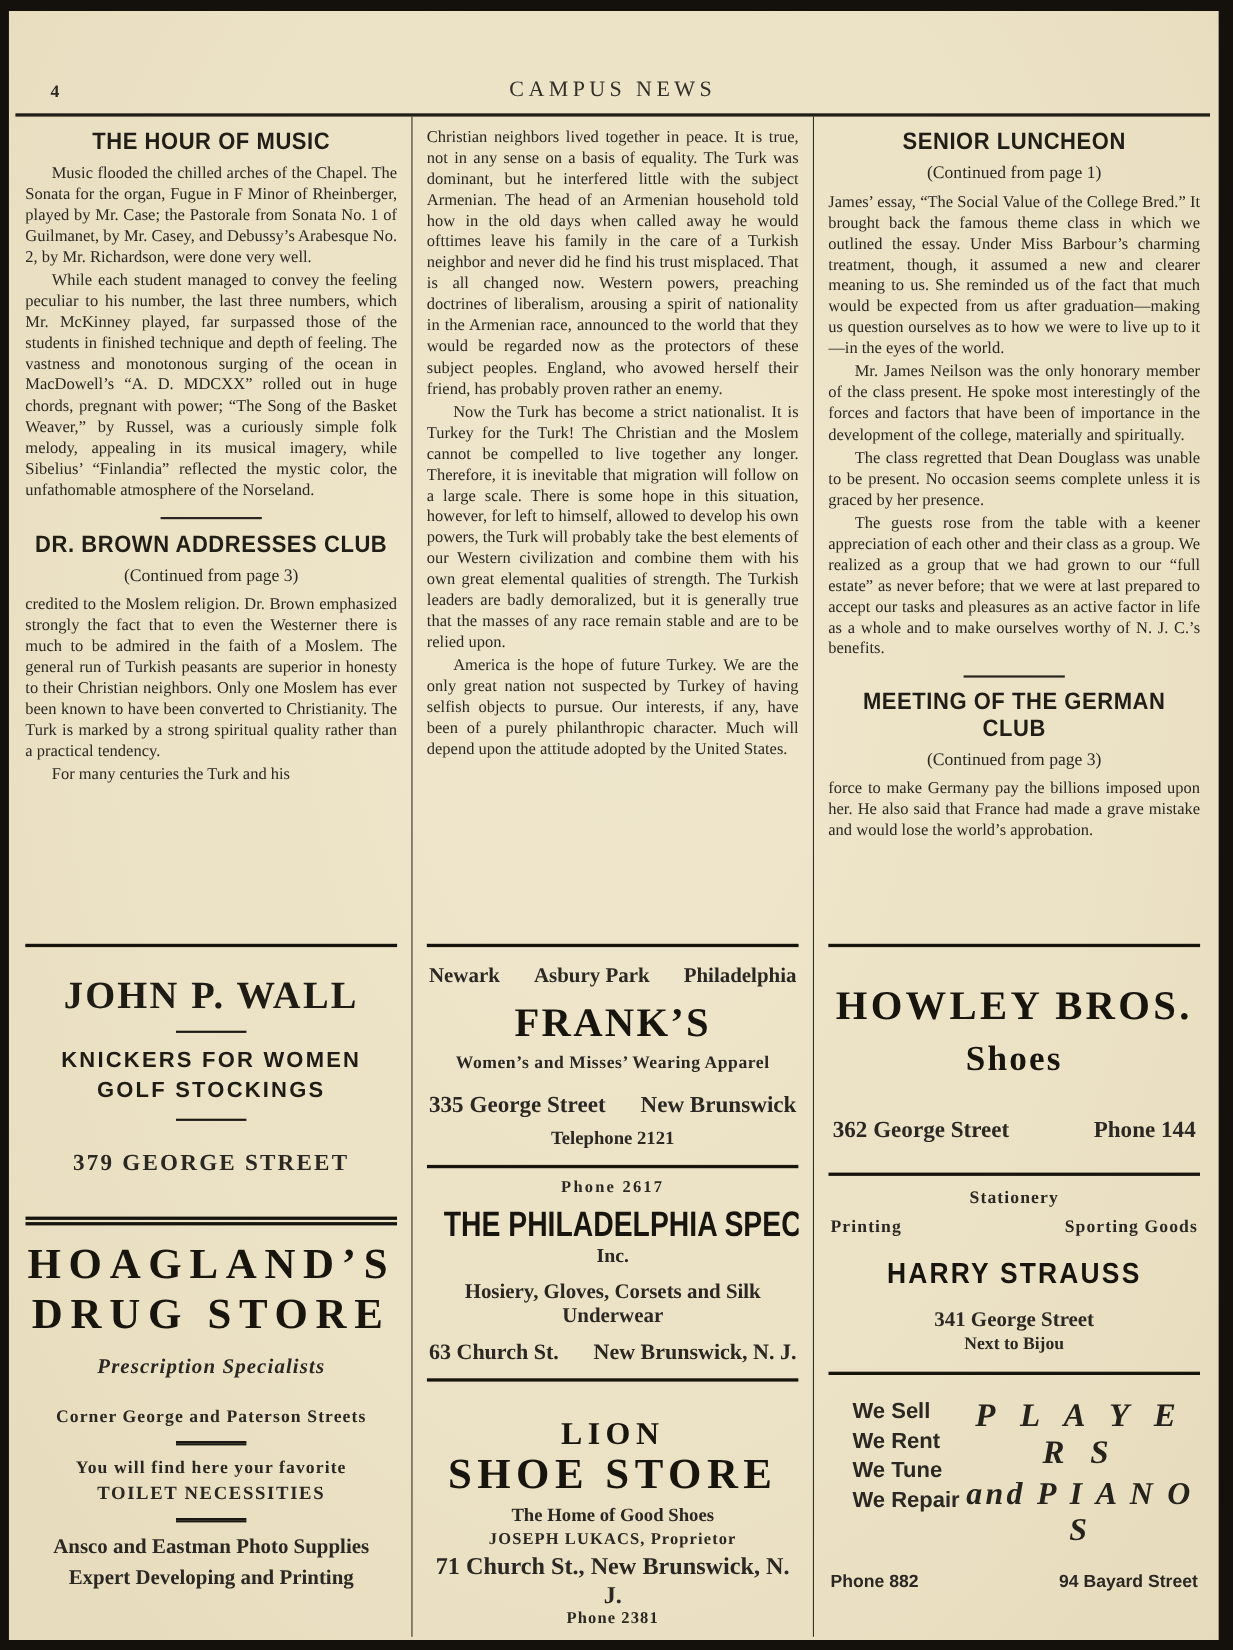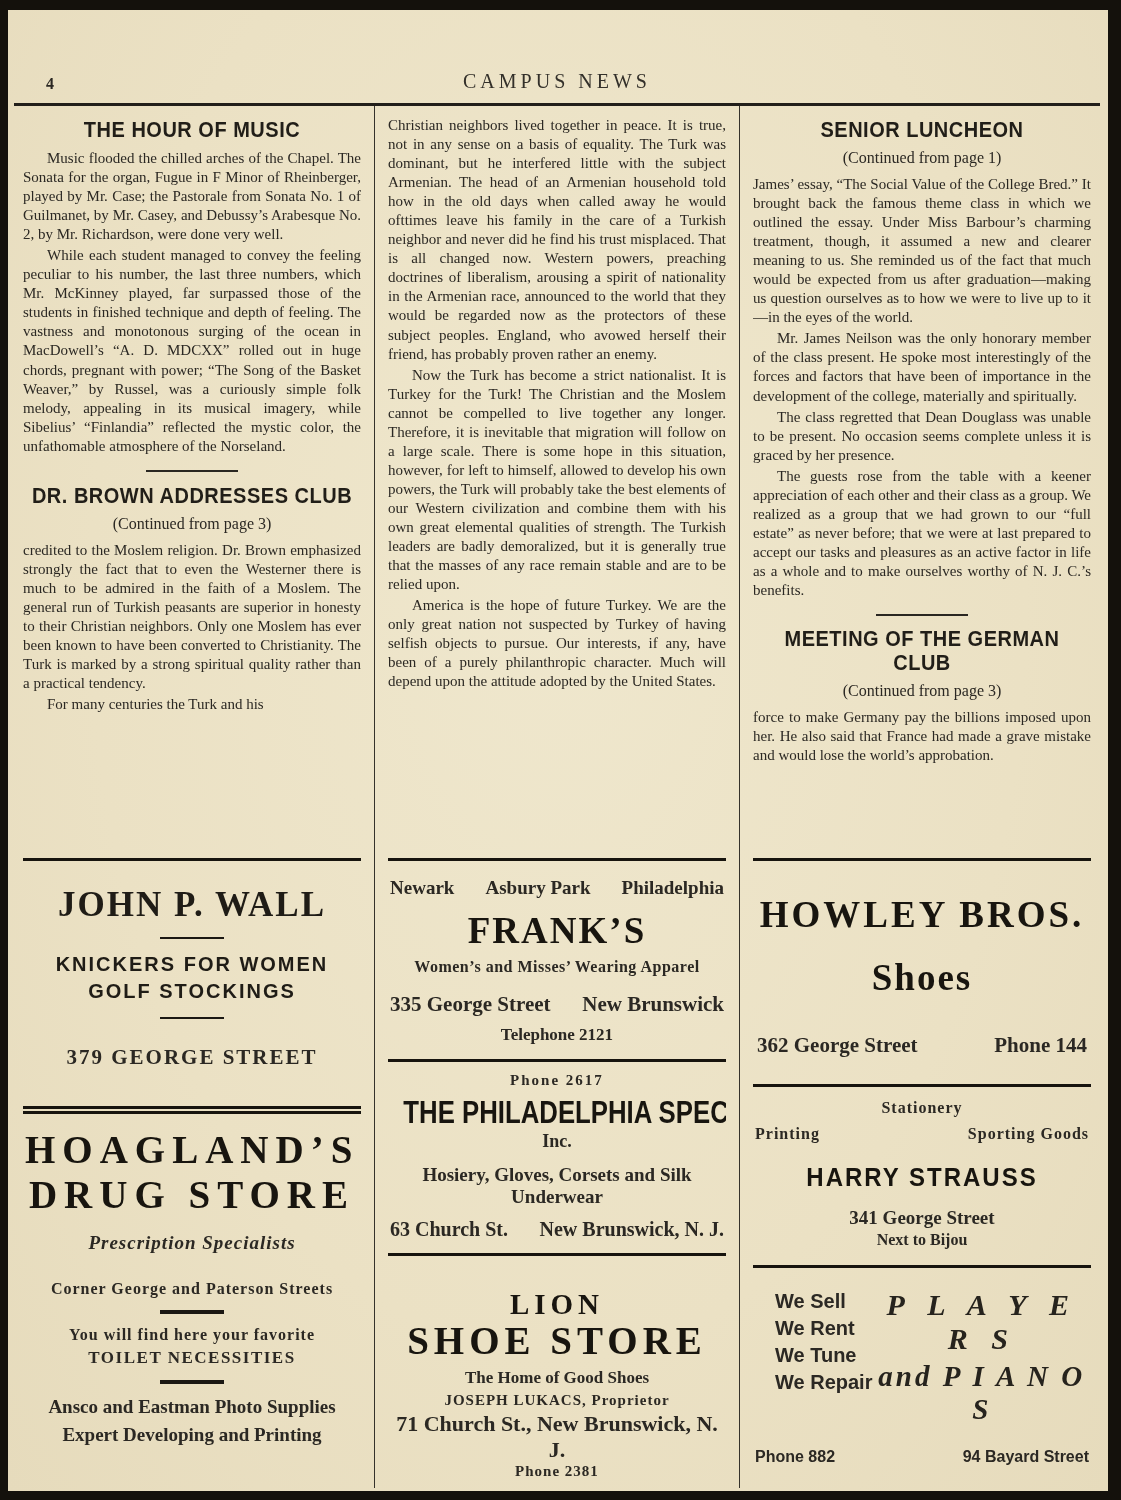--- a/index.html
+++ b/index.html
@@ -72,21 +72,21 @@
   .phila-addr { font-size:20px; font-weight:bold; margin-top:10px; }
   .ad-lion { text-align:center; padding:32px 2px 8px; }
   .lion-name1 { font-size:29px; font-weight:bold; letter-spacing:5px; color:#18150f; }
   .lion-name2 { font-size:39px; font-weight:bold; letter-spacing:5px; color:#18150f; line-height:1.05; }
   .lion-home { font-size:17px; font-weight:bold; margin-top:6px; }
   .lion-prop { font-size:15px; font-weight:bold; letter-spacing:1px; margin-top:4px; }
   .lion-addr { font-size:22px; font-weight:bold; margin-top:2px; }
   .lion-phone { font-size:15px; font-weight:bold; letter-spacing:1px; }
   .ad-howley { text-align:center; padding:32px 2px 8px; }
   .howley-name { font-size:37px; font-weight:bold; letter-spacing:3px; color:#18150f; }
-  .howley-sub { font-size:37px; font-weight:bold; letter-spacing:2px; margin-top:20px; color:#18150f; }
+  .howley-sub { font-size:32px; font-weight:bold; letter-spacing:2px; margin-top:8px; color:#18150f; }
   .howley-row { font-size:21px; font-weight:bold; margin-top:34px; padding:0 2px 18px; }
   .ad-strauss { padding:12px 2px 16px; }
   .strauss-top { text-align:center; font-size:16px; font-weight:bold; letter-spacing:1px; }
   .strauss-row { font-size:16px; font-weight:bold; letter-spacing:1px; margin-top:8px; }
   .strauss-name { text-align:center; font-family:"Liberation Sans", sans-serif; font-weight:bold;
     font-size:24px; letter-spacing:2px; margin-top:20px; transform:scaleY(1.1); color:#18150f; }
   .strauss-addr { text-align:center; font-size:19px; font-weight:bold; margin-top:16px; }
   .strauss-note { text-align:center; font-size:16px; font-weight:bold; margin-top:2px; }
   .ad-hart { padding:12px 0 6px; }
   .hart-name { text-align:center; font-size:29px; font-weight:bold; letter-spacing:4px; color:#18150f; }

